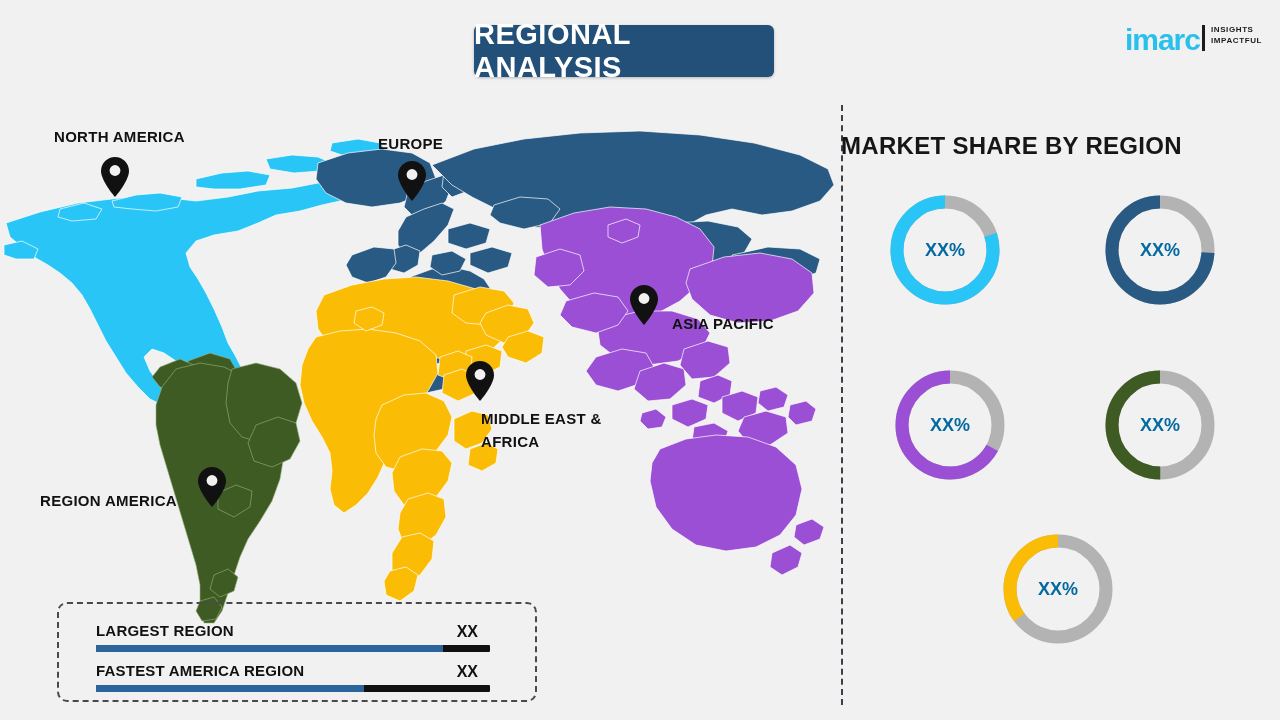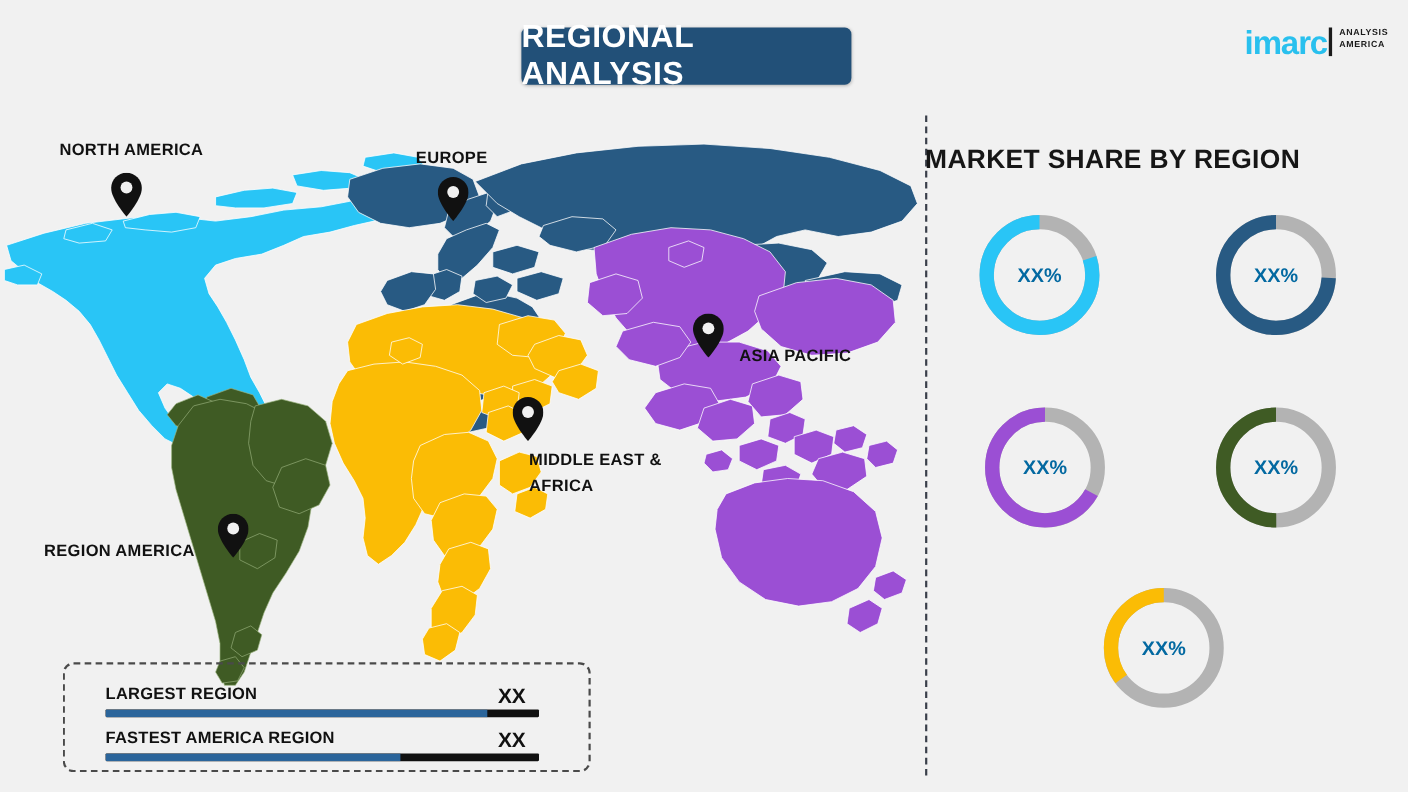--- a/index.html
+++ b/index.html
@@ -46,21 +46,21 @@
   #legend-box{
     position:absolute; left:57px; top:602px; width:480px; height:100px;
     border:2px dashed #4a4a4a; border-radius:10px; box-sizing:border-box;
   }
   .legend-row{ position:absolute; left:37px; width:394px; }
   .legend-row .lbl{
     font-size:15px; font-weight:bold; color:#111; letter-spacing:.2px;
     display:inline-block;
   }
   .legend-row .val{
-    font-size:19px; font-weight:bold; color:#111; position:absolute; right:12px; top:1px;
+    font-size:16px; font-weight:bold; color:#111; position:absolute; right:12px; top:1px;
   }
   .legend-row .track{
     margin-top:5px; height:7px; width:100%; background:#111; border-radius:1px; overflow:hidden;
   }
   .legend-row .fill{ height:100%; background:#2b659b; }
   
   #panel-title{
     position:absolute; left:841px; top:132px; width:439px;
     text-align:left; font-size:24px; font-weight:bold; color:#161616;
     letter-spacing:.3px;
@@ -77,22 +77,22 @@
 <body>
 
 <div id="title-banner">
   <span class="t">REGIONAL ANALYSIS</span>
 </div>
 
 <div id="logo">
   <span class="word">imarc</span>
   <span class="bar"></span>
   <span class="tag">
-    <span>ANALYSIS</span>
-    <span>AMERICA</span>
+    <span>INSIGHTS</span>
+    <span>IMPACTFUL</span>
   </span>
 </div>
 
 <div id="divider"></div>
 
 <div id="map-area">
   <svg id="map-svg" viewBox="0 0 835 520">
     <g fill="#29c5f6" stroke="#ffffff" stroke-width="0.7">
       <path d="M6 118 L40 107 L78 98 L120 93 L160 92 L196 96 L228 92 L258 86 L292 83 L318 78 L340 72 L352 66
                L368 64 L382 70 L396 66 L410 70 L404 80 L388 86 L372 86 L358 92 L340 96 L322 100 L300 106

